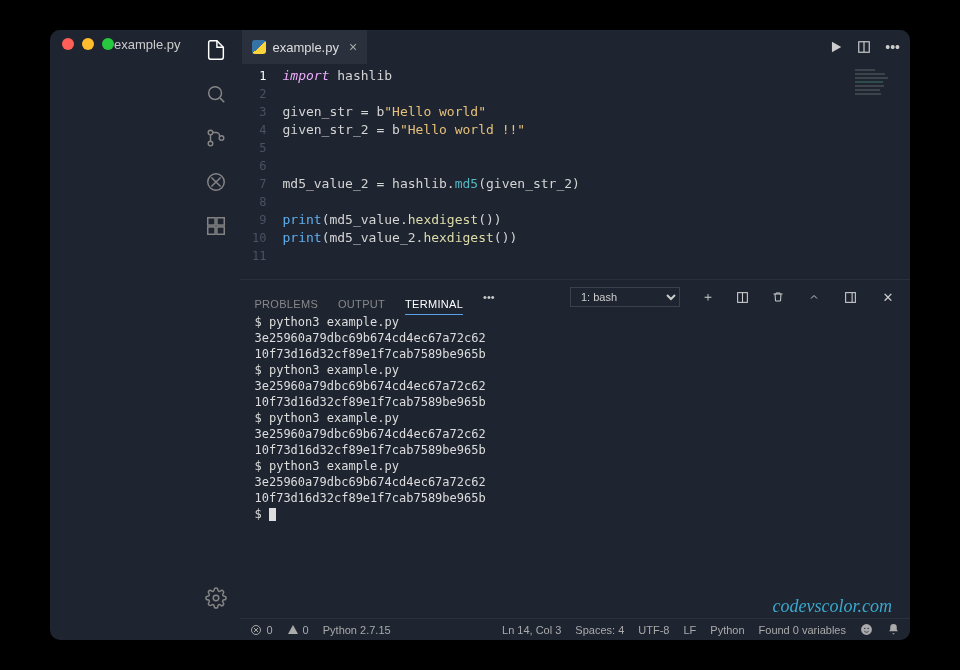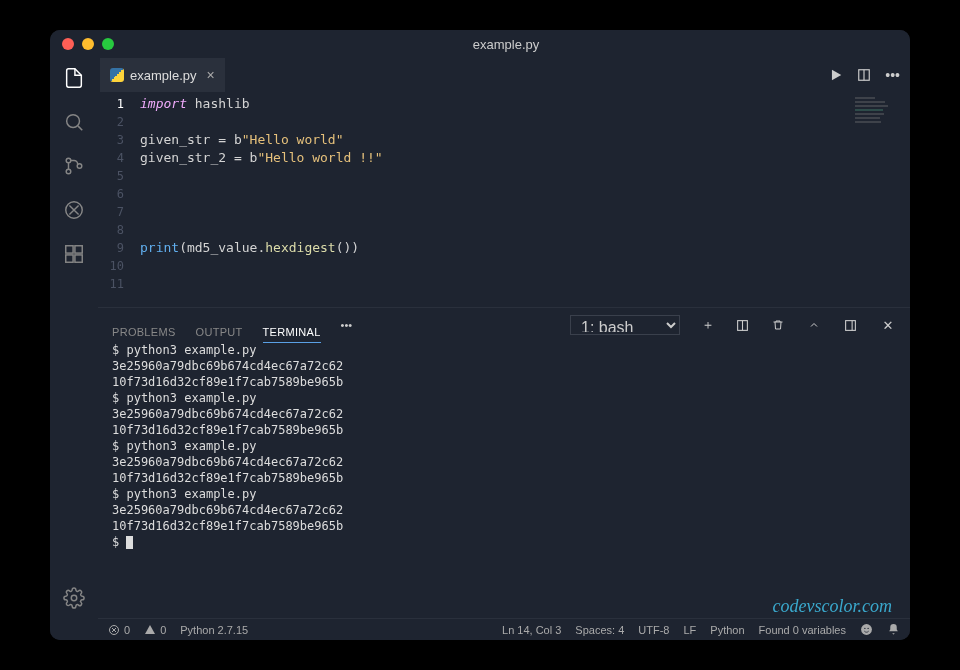--- a/index.html
+++ b/index.html
@@ -15,21 +15,21 @@
   position: absolute;
   left: 50px;
   top: 30px;
   width: 860px;
   height: 610px;
   background: #1e2430;
   border-radius: 10px;
   box-shadow: 0 20px 60px rgba(0,0,0,0.6);
   overflow: hidden;
   display: flex;
-  flex-direction: column;
+  flex-direction: row;
 }
 .titlebar {
   height: 28px;
   background: #1e2430;
   display: flex;
   align-items: center;
   padding: 0 12px;
   flex-shrink: 0;
 }
 .traffic { display: flex; gap: 8px; }
@@ -138,21 +138,21 @@
   flex-shrink: 0;
 }
 .panel-tabs .ptab { cursor: pointer; padding: 4px 0; letter-spacing: 0.3px; margin-top: 14px; }
 .panel-tabs .ptab.active { color: #fff; border-bottom: 1px solid #5aa0e5; }
 .panel-tabs .ptab-more { color: #ccc; cursor: pointer; }
 .panel-tabs .spacer { flex: 1; }
 .panel-tabs .term-select {
   background: #1e2430;
   border: 1px solid #3a404c;
   color: #ccc;
-  font-size: 16px;
+  font-size: 11px;
   padding: 2px 6px;
   width: 110px;
   height: 20px;
 }
 .panel-tabs .pact { color: #ccc; cursor: pointer; font-size: 13px; width: 16px; text-align: center; }
 .terminal {
   flex: 1;
   font-family: Menlo, Consolas, monospace;
   font-size: 12px;
   line-height: 16px;
@@ -283,24 +283,24 @@
           <div class="ml" style="width:50%"></div>
           <div class="ml" style="width:52%"></div>
         </div>
         <div class="editor-lines" id="editor-lines">
             <div class="line"><span class="lineno active">1</span><span><span class="tok-kw">import</span><span> </span><span class="tok-mod">hashlib</span></span></div>
             <div class="line"><span class="lineno">2</span><span></span></div>
             <div class="line"><span class="lineno">3</span><span><span class="tok-var">given_str</span><span> </span><span class="tok-op">=</span><span> </span><span class="tok-mod">b</span><span class="tok-str">"Hello world"</span></span></div>
             <div class="line"><span class="lineno">4</span><span><span class="tok-var">given_str_2</span><span> </span><span class="tok-op">=</span><span> </span><span class="tok-mod">b</span><span class="tok-str">"Hello world !!"</span></span></div>
             <div class="line"><span class="lineno">5</span><span></span></div>
             <div class="line"><span class="lineno">6</span></div>
-            <div class="line"><span class="lineno">7</span></div>
+            <div class="line"><span class="lineno">7</span><span><span class="tok-var">md5_value_2</span><span> </span><span class="tok-op">=</span><span> </span><span class="tok-var">hashlib</span><span class="tok-op">.</span><span class="tok-fn">md5</span><span class="tok-op">(</span><span class="tok-var">given_str_2</span><span class="tok-op">)</span></span></div>
             <div class="line"><span class="lineno">8</span><span></span></div>
             <div class="line"><span class="lineno">9</span><span><span class="tok-builtin">print</span><span class="tok-op">(</span><span class="tok-var">md5_value</span><span class="tok-op">.</span><span class="tok-call">hexdigest</span><span class="tok-op">())</span></span></div>
-            <div class="line"><span class="lineno">10</span></div>
+            <div class="line"><span class="lineno">10</span><span><span class="tok-builtin">print</span><span class="tok-op">(</span><span class="tok-var">md5_value_2</span><span class="tok-op">.</span><span class="tok-call">hexdigest</span><span class="tok-op">())</span></span></div>
             <div class="line"><span class="lineno">11</span><span></span></div>
           </div>
       </div>
 
       <div class="panel">
         <div class="panel-tabs">
           <span class="ptab">PROBLEMS</span>
           <span class="ptab">OUTPUT</span>
           <span class="ptab active">TERMINAL</span>
           <span class="ptab-more">•••</span>

